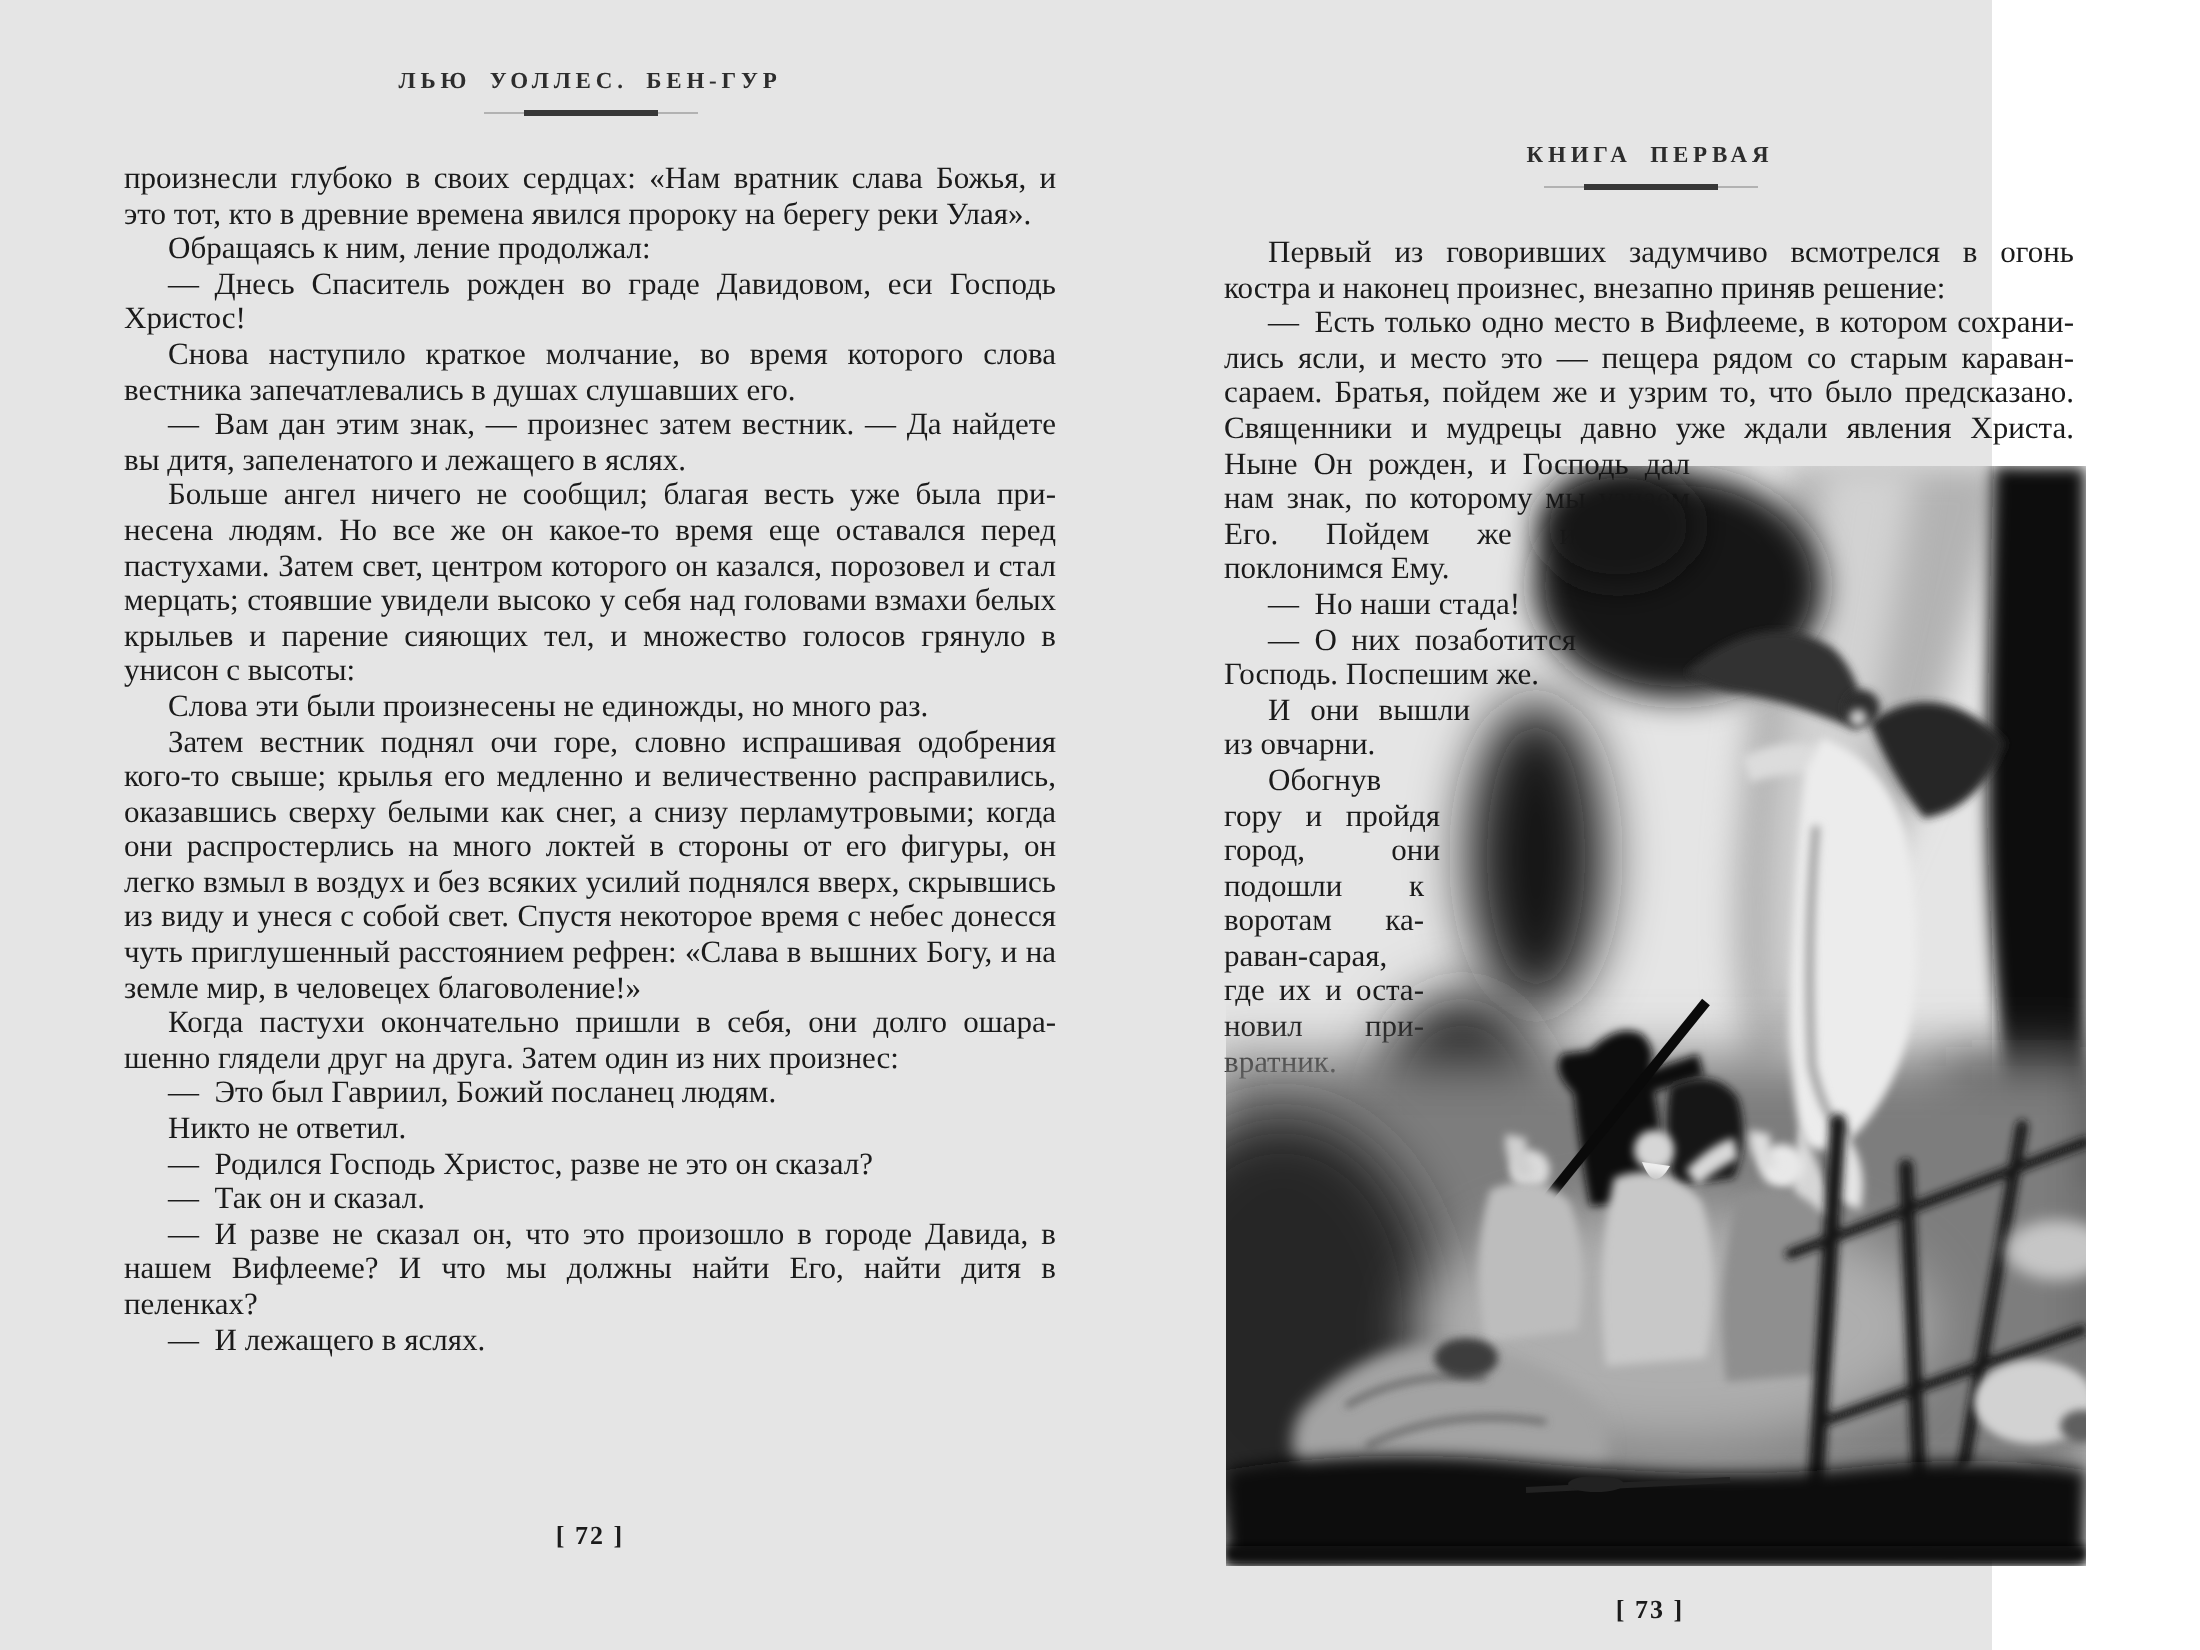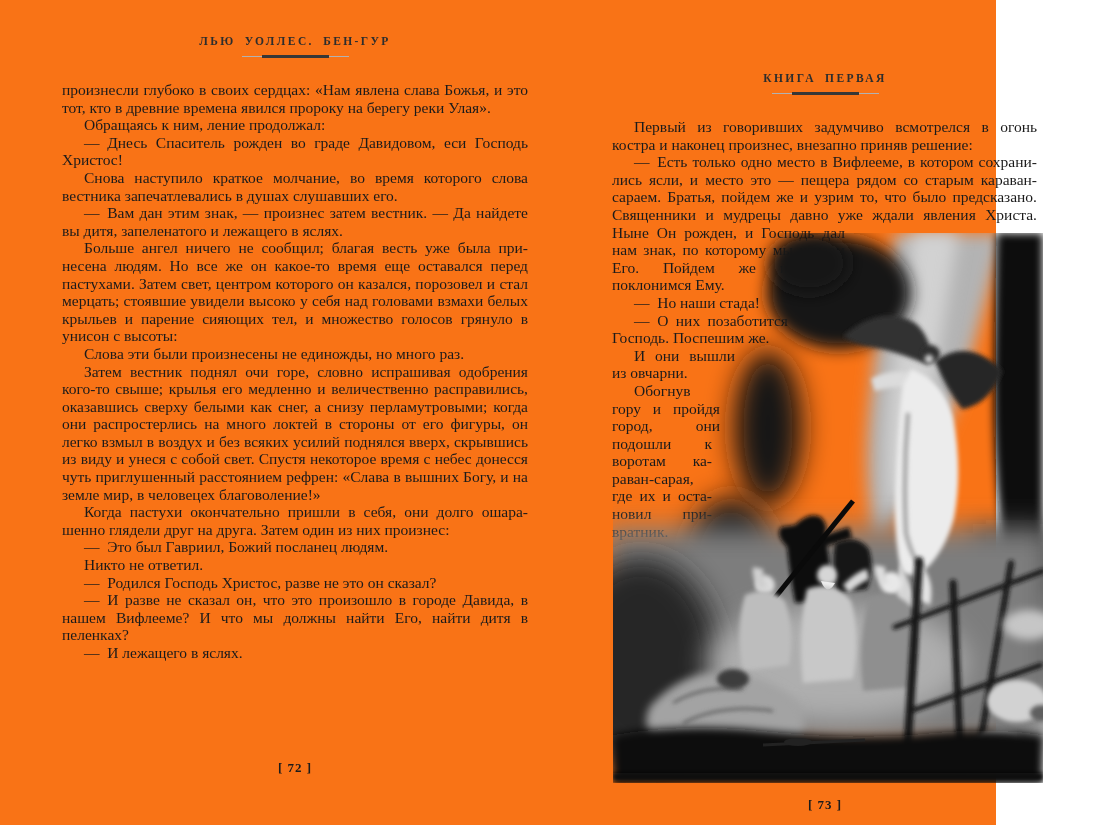--- a/index.html
+++ b/index.html
@@ -3,21 +3,21 @@
 <meta charset="utf-8">
 <style>
   html, body {
     margin: 0; padding: 0;
     width: 1100px; height: 825px;
     background: #ffffff;
     overflow: hidden;
     font-family: "Liberation Serif", "DejaVu Serif", serif;
     color: #1b1b1b;
   }
-  .spread { position: relative; width: 996px; height: 825px; background: #f97316; }
+  .spread { position: relative; width: 996px; height: 825px; background: #e5e5e5; }
 
   .page { position: absolute; top: 30px; height: 780px; }
   .page-left  { left: 62px;  width: 466px; }
   .page-right { left: 612px; width: 426px; margin-top: 37px; }
 
   .page-head { height: 40px; }
   .running-head {
     padding-top: 5px;
     text-align: center;
     font-size: 11.5px;
@@ -77,32 +77,33 @@
 <body>
 
 <div class="spread">
 
   <section class="page page-left">
     <header class="page-head">
       <div class="running-head">ЛЬЮ УОЛЛЕС. БЕН-ГУР</div>
       <div class="head-rule"></div>
     </header>
     <div class="page-body">
-        <p class="para noindent">произнесли глубоко в своих сердцах: «Нам явлена слава Божья, и это тот, кто в древние времена явился пророку на берегу реки Улая».</p>
+        <p class="para noindent">произнесли глубоко в своих сердцах: «Нам вратник слава Божья, и это тот, кто в древние времена явился пророку на берегу реки Улая».</p>
         <p class="para">Обращаясь к ним, ление продолжал:</p>
         <p class="para">— Днесь Спаситель рожден во граде Давидовом, еси Господь Христос!</p>
         <p class="para">Снова наступило краткое молчание, во время которого слова вестника запечатлевались в душах слушавших его.</p>
         <p class="para">— Вам дан этим знак, — произнес затем вестник. — Да найде­те вы дитя, запеленатого и лежащего в яслях.</p>
         <p class="para">Больше ангел ничего не сообщил; благая весть уже была при­несена людям. Но все же он какое-то время еще оставался перед пастухами. Затем свет, центром которого он казался, порозовел и стал мерцать; стоявшие увидели высоко у себя над головами взмахи белых крыльев и парение сияющих тел, и множество го­лосов грянуло в унисон с высоты:</p>
         <p class="para">Слова эти были произнесены не единожды, но много раз.</p>
         <p class="para">Затем вестник поднял очи горе, словно испрашивая одобре­ния кого-то свыше; крылья его медленно и величественно рас­правились, оказавшись сверху белыми как снег, а снизу перламу­тровыми; когда они распростерлись на много локтей в стороны от его фигуры, он легко взмыл в воздух и без всяких усилий под­нялся вверх, скрывшись из виду и унеся с собой свет. Спустя не­которое время с небес донесся чуть приглушенный расстоянием рефрен: «Слава в вышних Богу, и на земле мир, в человецех бла­говоление!»</p>
         <p class="para">Когда пастухи окончательно пришли в себя, они долго ошара­шенно глядели друг на друга. Затем один из них произнес:</p>
         <p class="para">— Это был Гавриил, Божий посланец людям.</p>
         <p class="para">Никто не ответил.</p>
         <p class="para">— Родился Господь Христос, разве не это он сказал?</p>
+        <p class="para">— Так он и сказал.</p>
         <p class="para">— И разве не сказал он, что это произошло в городе Дави­да, в нашем Вифлееме? И что мы должны найти Его, найти дитя в пеленках?</p>
         <p class="para">— И лежащего в яслях.</p>
       </div>
     <div class="folio">[ 72 ]</div>
   </section>
 
   <section class="page page-right">
     <header class="page-head">
       <div class="running-head">КНИГА ПЕРВАЯ</div>
       <div class="head-rule"></div>

